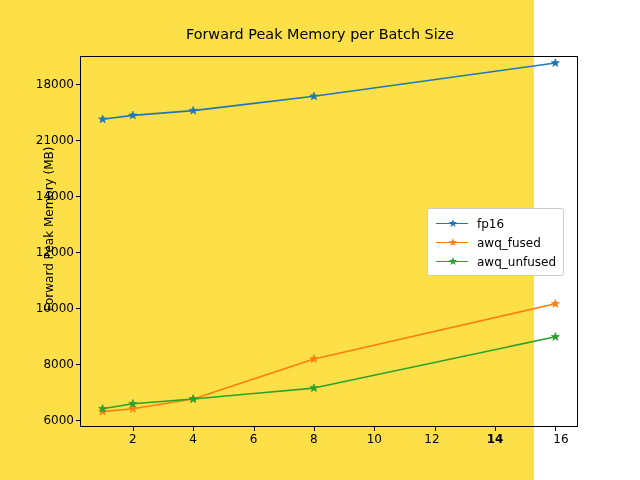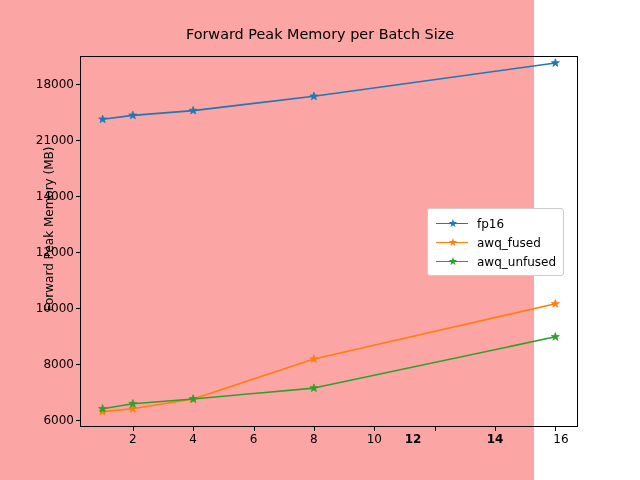--- a/index.html
+++ b/index.html
@@ -11,21 +11,21 @@
     width: 640px;
     height: 480px;
     font-family: "DejaVu Sans", sans-serif;
     color: #000000;
     overflow: hidden;
   }
   #figure {
     position: relative;
     width: 534px;
     height: 480px;
-    background: #fca5a5;
+    background: #fde047;
   }
   #chart-title {
     position: absolute;
     left: 0;
     top: 26px;
     width: 640px;
     text-align: center;
     font-size: 14.4px;
     color: #000000;
     letter-spacing: 0px;
@@ -178,21 +178,21 @@
       <div class="ytick-mark" style="top: 196px;"></div>
       <div class="ytick-mark" style="top: 140px;"></div>
       <div class="ytick-mark" style="top: 84px;"></div>
     </div>
   <div id="xtick-labels">
       <div class="xtick-label" style="left: 132.818px;">2</div>
       <div class="xtick-label" style="left: 193.182px;">4</div>
       <div class="xtick-label" style="left: 253.545px;">6</div>
       <div class="xtick-label" style="left: 313.909px;">8</div>
       <div class="xtick-label" style="left: 374.273px;">10</div>
-      <div class="xtick-label" style="left: 413px; font-weight: bold;">12</div>
+      <div class="xtick-label" style="left: 432px;">12</div>
       <div class="xtick-label" style="left: 495px; font-weight: bold;">14</div>
       <div class="xtick-label" style="left: 561px;">16</div>
     </div>
   <div id="xtick-marks">
       <div class="xtick-mark" style="left: 132.818px;"></div>
       <div class="xtick-mark" style="left: 193.182px;"></div>
       <div class="xtick-mark" style="left: 253.545px;"></div>
       <div class="xtick-mark" style="left: 313.909px;"></div>
       <div class="xtick-mark" style="left: 374.273px;"></div>
       <div class="xtick-mark" style="left: 434.636px;"></div>

